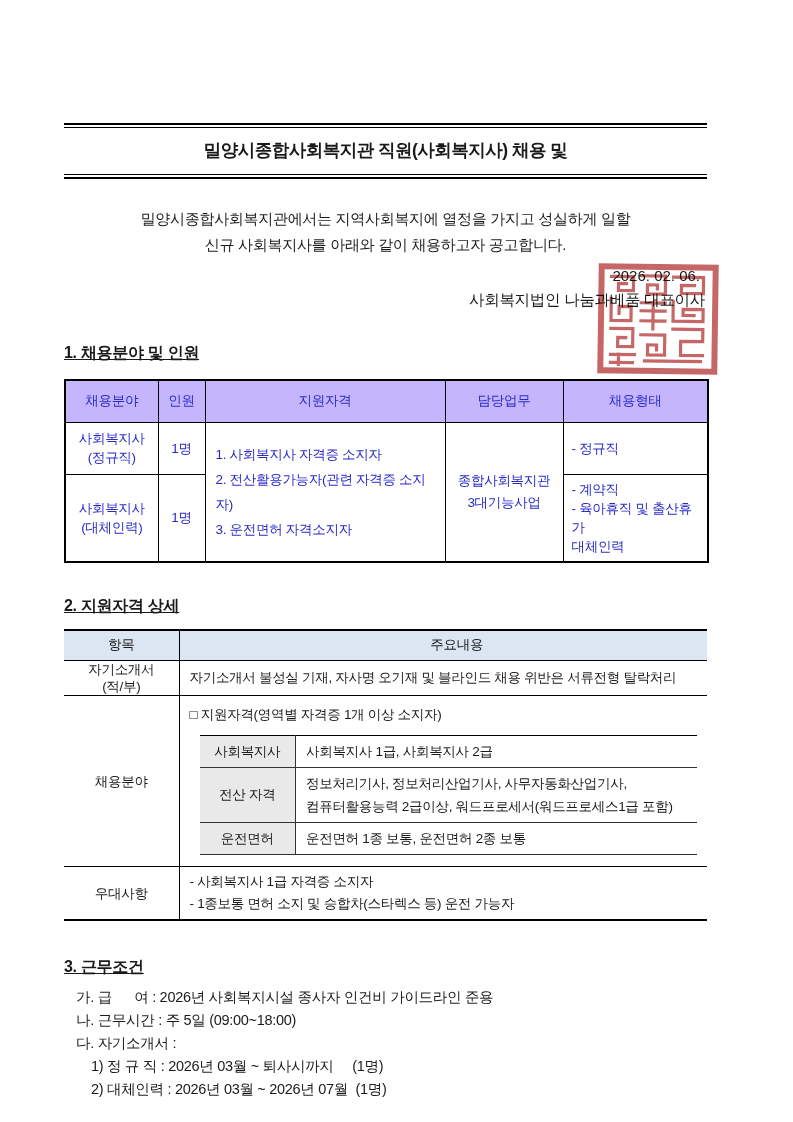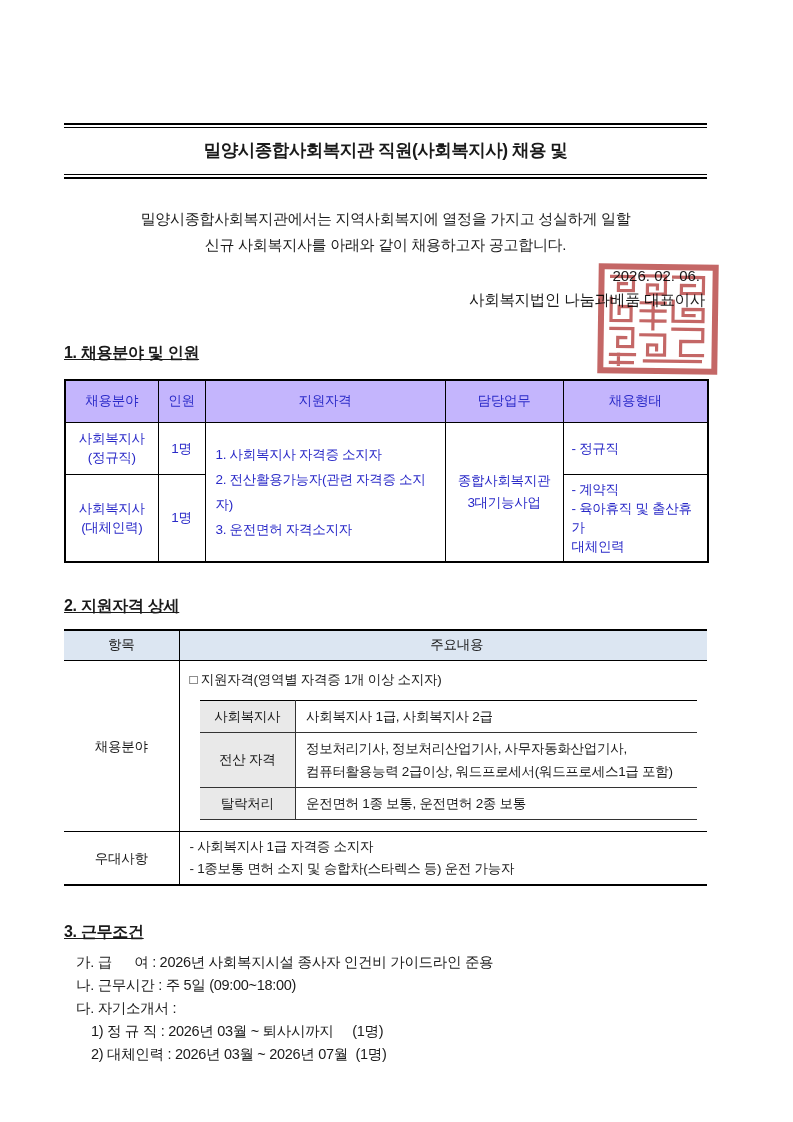--- a/index.html
+++ b/index.html
@@ -222,37 +222,42 @@
         <col style="width:115px">
           <col style="width:528px">
       </colgroup>
       <thead>
         <tr>
           <th>항목</th>
           <th class="col-div">주요내용</th>
         </tr>
       </thead>
       <tbody>
+        <tr>
+          <td class="lbl">자기소개서
+(적/부)</td>
+          <td class="cnt col-div">자기소개서 불성실 기재, 자사명 오기재 및 블라인드 채용 위반은 서류전형 탈락처리</td>
+        </tr>
         <tr>
           <td class="lbl">채용분야</td>
           <td class="cnt col-div">
             <div class="row-intro">□ 지원자격(영역별 자격증 1개 이상 소지자)</div>
             <table class="inner-table">
               <tbody>
                 <tr>
                   <td class="ilbl">사회복지사</td>
                   <td class="icnt">사회복지사 1급, 사회복지사 2급</td>
                 </tr>
                 <tr>
                   <td class="ilbl">전산 자격</td>
                   <td class="icnt">정보처리기사, 정보처리산업기사, 사무자동화산업기사,
 컴퓨터활용능력 2급이상, 워드프로세서(워드프로세스1급 포함)</td>
                 </tr>
                 <tr>
-                  <td class="ilbl">탈락처리</td>
+                  <td class="ilbl">운전면허</td>
                   <td class="icnt">운전면허 1종 보통, 운전면허 2종 보통</td>
                 </tr>
               </tbody>
             </table>
           </td>
         </tr>
         <tr>
           <td class="lbl">우대사항</td>
           <td class="cnt-pref col-div">- 사회복지사 1급 자격증 소지자
 - 1종보통 면허 소지 및 승합차(스타렉스 등) 운전 가능자</td>

